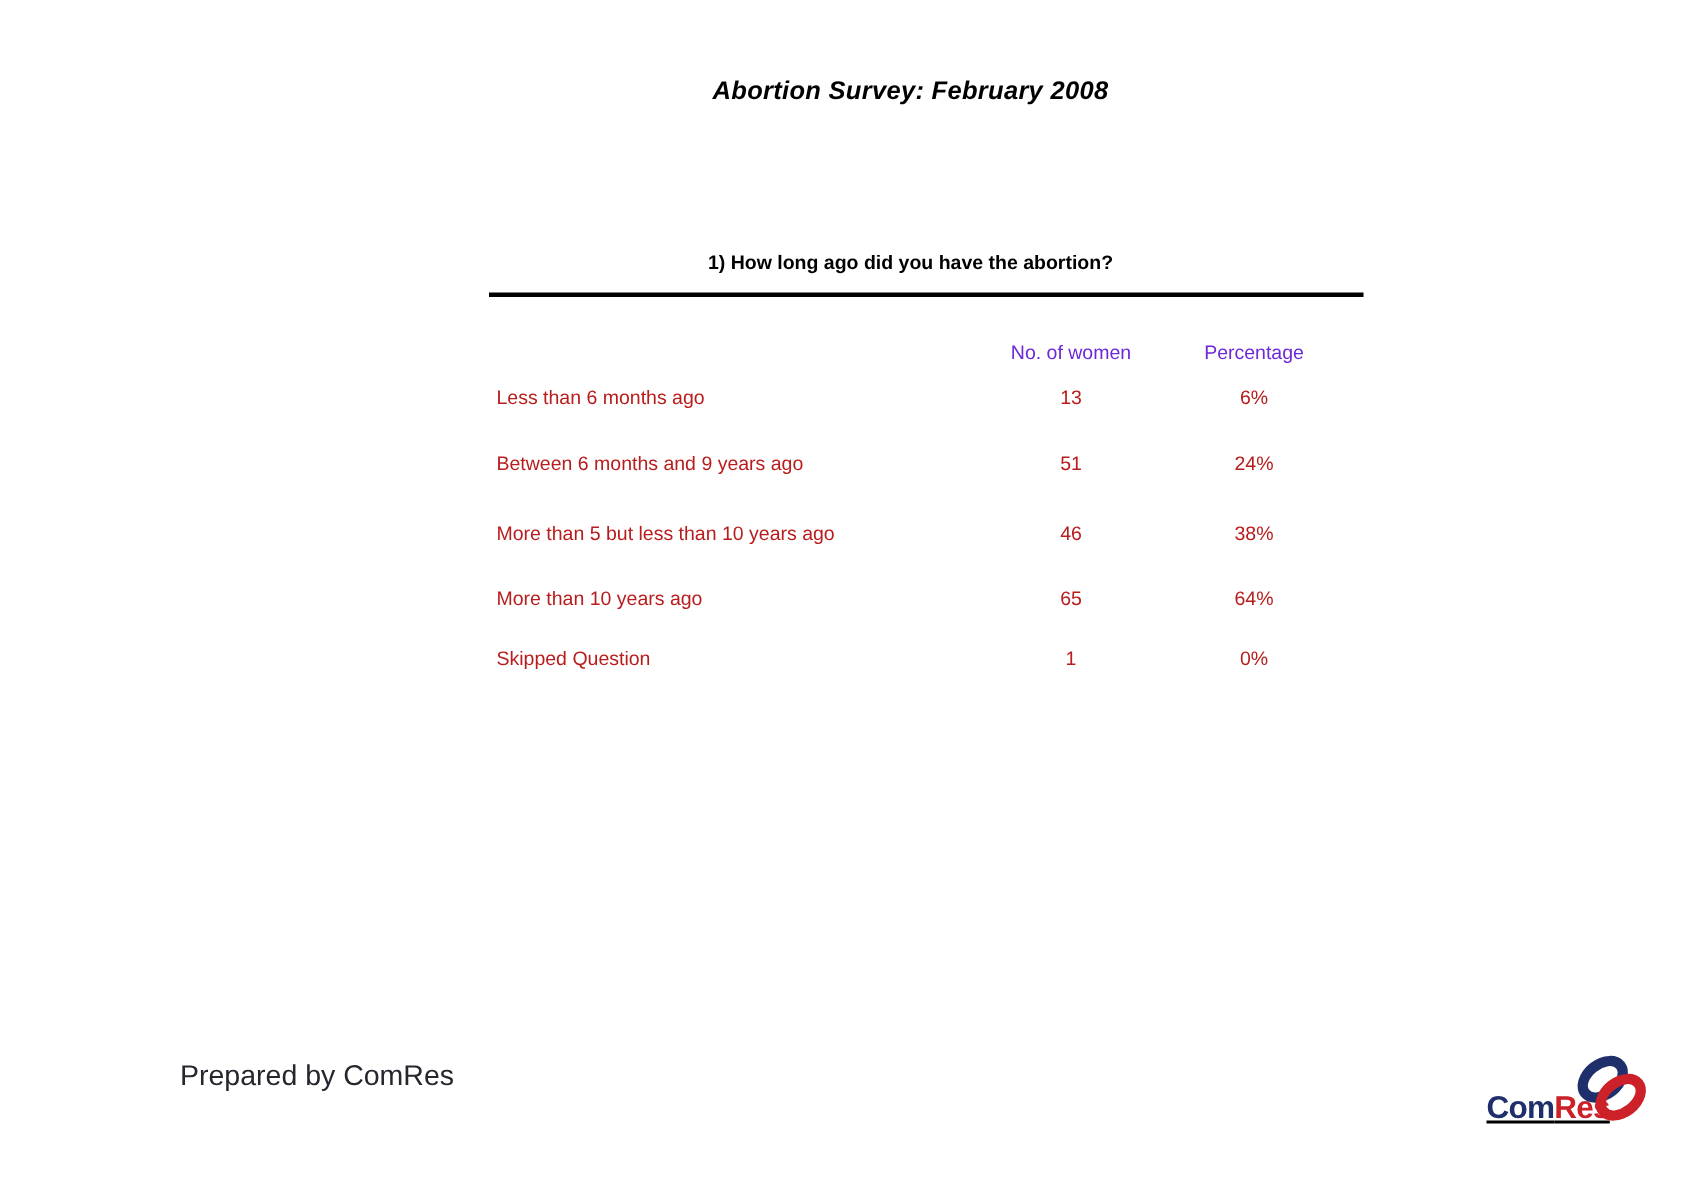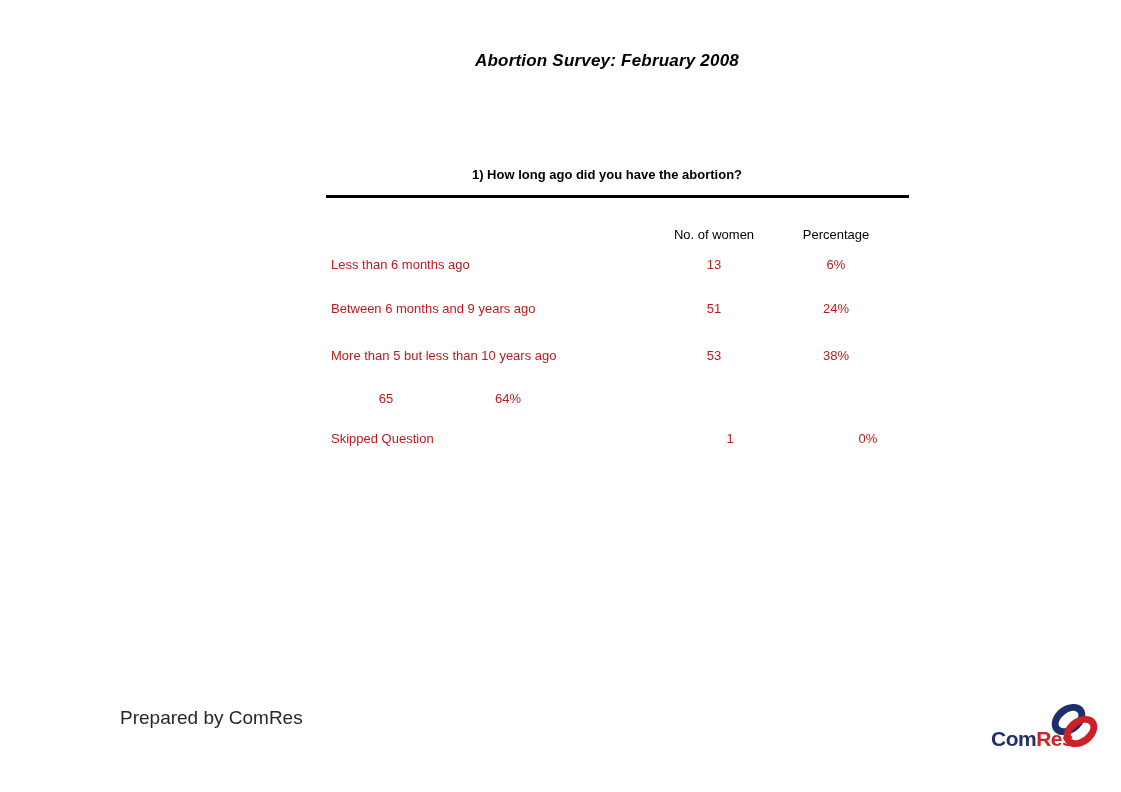--- a/index.html
+++ b/index.html
@@ -53,27 +53,27 @@
     left: 283px;
     display: flex;
     font-size: 13px;
     color: #b91c1c;
     line-height: 16px;
   }
   .cell-label { width: 328px; text-align: left; }
   .cell-num   { width: 110px; text-align: center; }
   .cell-pct   { width: 110px; text-align: center; margin-left: 12px; }
 
-  .header-row { top: 227px; color: #000000; }
+  .header-row { top: 227px; color: #6d28d9; }
 
   #rows .data-row:nth-child(1) { top: 257px; }
   #rows .data-row:nth-child(2) { top: 301px; }
   #rows .data-row:nth-child(3) { top: 348px; align-items: center; }
   #rows .data-row:nth-child(4) { top: 391px; }
-  #rows .data-row:nth-child(5) { top: 431px; gap: 16px; }
+  #rows .data-row:nth-child(5) { top: 431px; }
 
   .footer {
     position: absolute;
     left: 72px;
     top: 709px;
     font-size: 19px;
     line-height: 18px;
     color: #26262e;
   }
 
@@ -85,20 +85,21 @@
     height: 60px;
   }
   .logo-text {
     position: absolute;
     left: 0;
     top: 28px;
     font-size: 21px;
     font-weight: bold;
     letter-spacing: -0.5px;
     white-space: nowrap;
+    text-decoration: underline;
   }
   .ring {
     position: absolute;
     border-radius: 50%;
     border-style: solid;
     border-width: 7px;
     width: 37px;
     height: 27px;
   }
   .ring-blue {
@@ -135,24 +136,25 @@
         <div class="cell-num">13</div>
         <div class="cell-pct">6%</div>
       </div>
       <div class="row data-row">
         <div class="cell-label">Between 6 months and 9 years ago</div>
         <div class="cell-num">51</div>
         <div class="cell-pct">24%</div>
       </div>
       <div class="row data-row">
         <div class="cell-label">More than 5 but less than 10 years ago</div>
-        <div class="cell-num">53</div>
+        <div class="cell-num">46</div>
         <div class="cell-pct">38%</div>
       </div>
       <div class="row data-row">
+        <div class="cell-label">More than 10 years ago</div>
         <div class="cell-num">65</div>
         <div class="cell-pct">64%</div>
       </div>
       <div class="row data-row">
         <div class="cell-label">Skipped Question</div>
         <div class="cell-num">1</div>
         <div class="cell-pct">0%</div>
       </div>
     </div>
 

